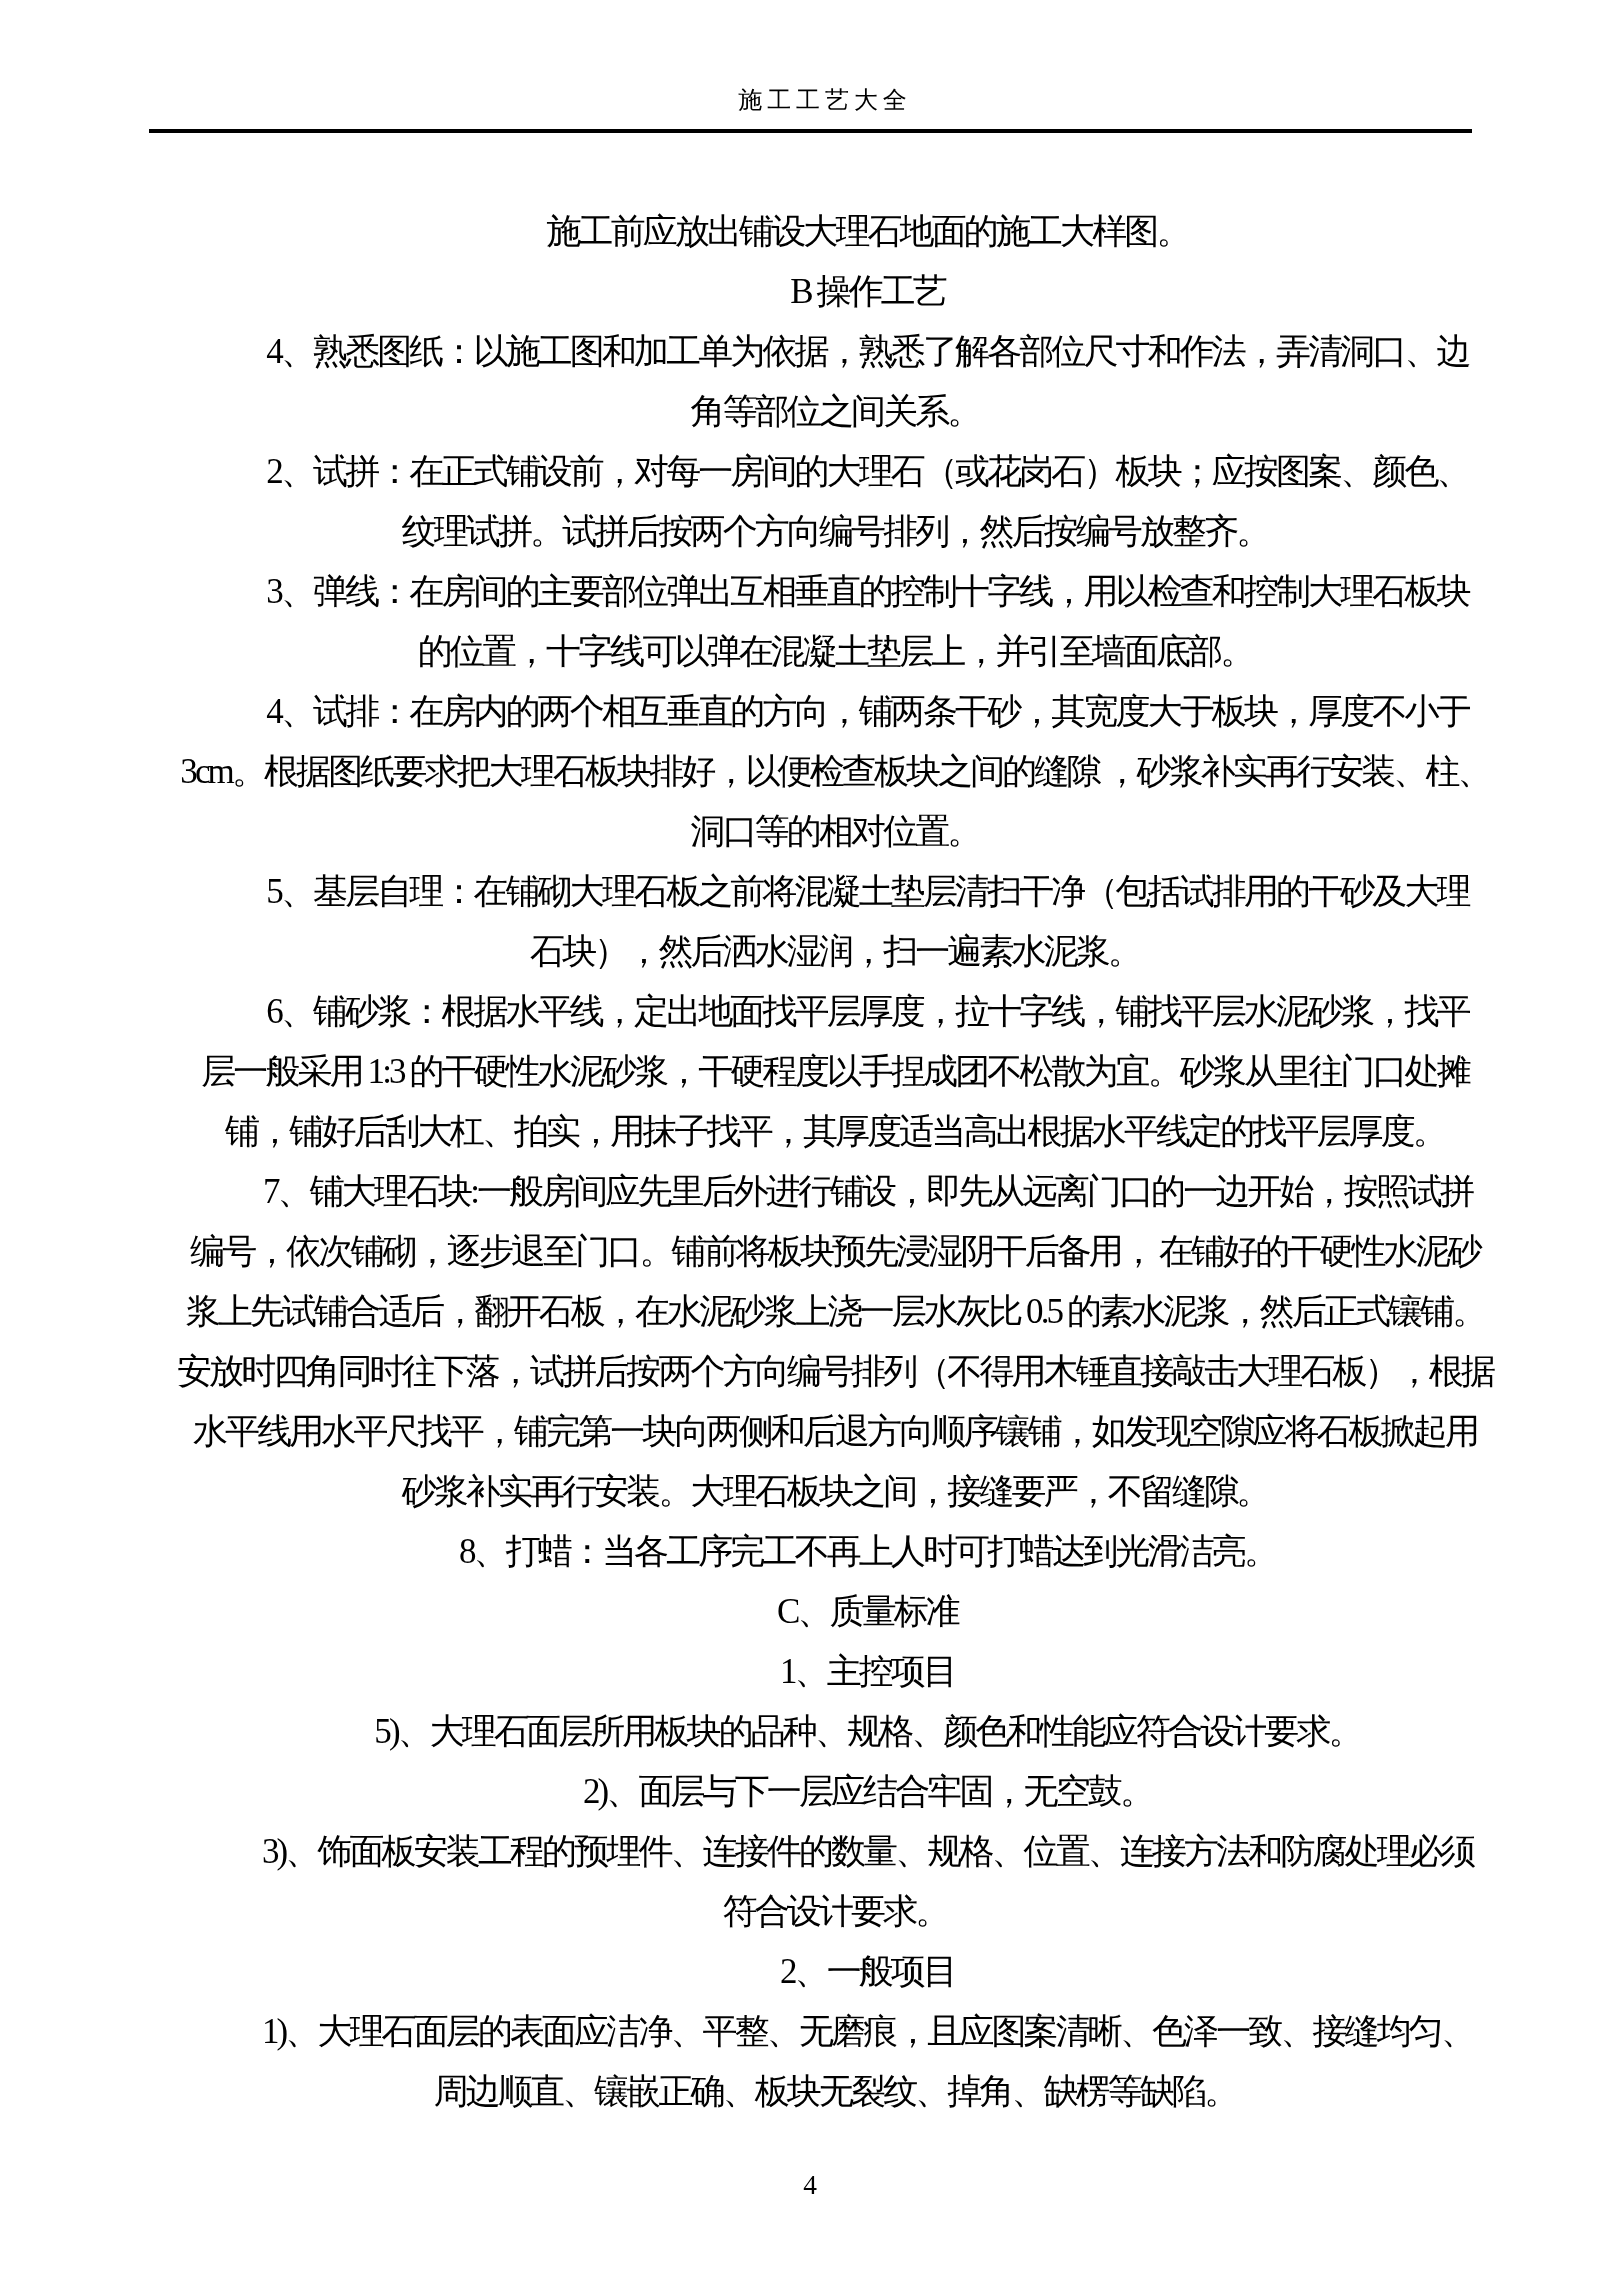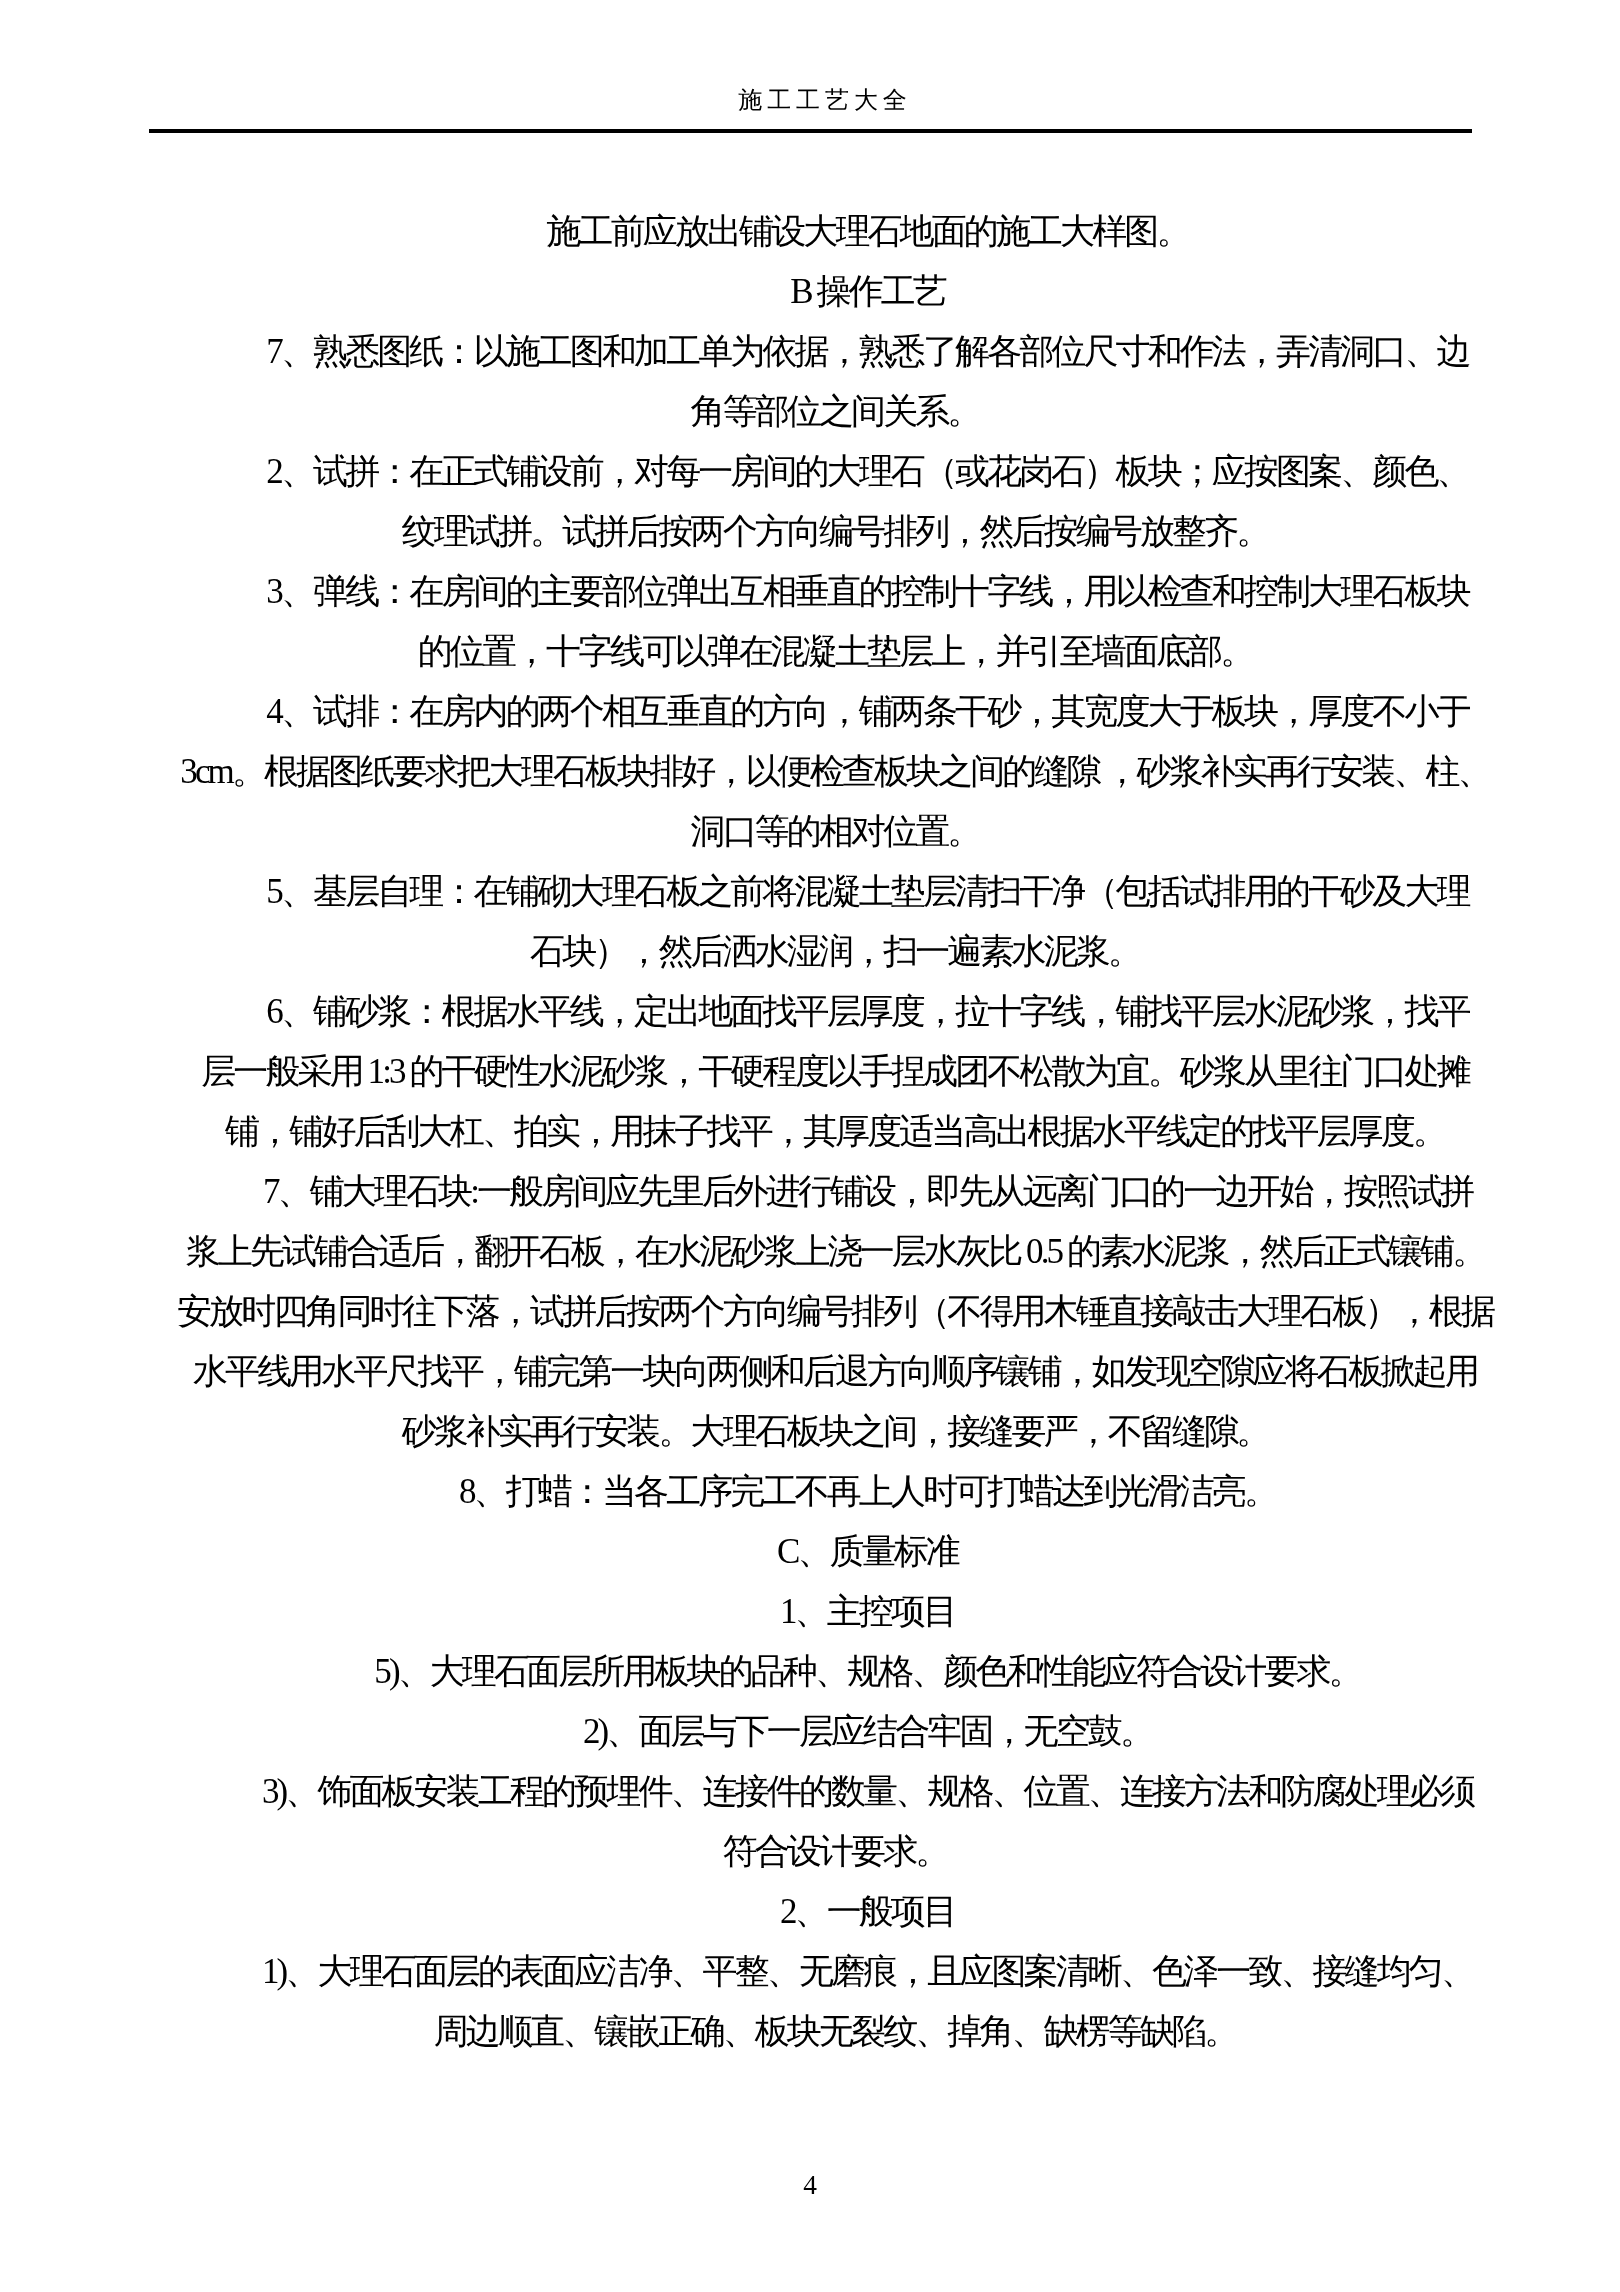--- a/index.html
+++ b/index.html
@@ -69,35 +69,36 @@
 
 <div class="page">
 
   <div class="doc-title">施工工艺大全</div>
 
   <div class="header-rule"></div>
 
   <div class="doc-body" id="doc-body">
       <div class="text-line indent">施工前应放出铺设大理石地面的施工大样图。</div>
       <div class="text-line indent">B 操作工艺</div>
-      <div class="text-line indent">7、熟悉图纸：以施工图和加工单为依据，熟悉了解各部位尺寸和作法，弄清洞口、边</div>
+      <div class="text-line indent">4、熟悉图纸：以施工图和加工单为依据，熟悉了解各部位尺寸和作法，弄清洞口、边</div>
       <div class="text-line">角等部位之间关系。</div>
       <div class="text-line indent">2、试拼：在正式铺设前，对每一房间的大理石（或花岗石）板块；应按图案、颜色、</div>
       <div class="text-line">纹理试拼。试拼后按两个方向编号排列，然后按编号放整齐。</div>
       <div class="text-line indent">3、弹线：在房间的主要部位弹出互相垂直的控制十字线，用以检查和控制大理石板块</div>
       <div class="text-line">的位置，十字线可以弹在混凝土垫层上，并引至墙面底部。</div>
       <div class="text-line indent">4、试排：在房内的两个相互垂直的方向，铺两条干砂，其宽度大于板块，厚度不小于</div>
       <div class="text-line">3cm。根据图纸要求把大理石板块排好，以便检查板块之间的缝隙 ，砂浆补实再行安装、柱、</div>
       <div class="text-line">洞口等的相对位置。</div>
       <div class="text-line indent">5、基层自理：在铺砌大理石板之前将混凝土垫层清扫干净（包括试排用的干砂及大理</div>
       <div class="text-line">石块），然后洒水湿润，扫一遍素水泥浆。</div>
       <div class="text-line indent">6、铺砂浆：根据水平线，定出地面找平层厚度，拉十字线，铺找平层水泥砂浆，找平</div>
       <div class="text-line">层一般采用 1:3 的干硬性水泥砂浆，干硬程度以手捏成团不松散为宜。砂浆从里往门口处摊</div>
       <div class="text-line">铺，铺好后刮大杠、拍实，用抹子找平，其厚度适当高出根据水平线定的找平层厚度。</div>
       <div class="text-line indent">7、铺大理石块:一般房间应先里后外进行铺设，即先从远离门口的一边开始，按照试拼</div>
+      <div class="text-line">编号，依次铺砌，逐步退至门口。铺前将板块预先浸湿阴干后备用， 在铺好的干硬性水泥砂</div>
       <div class="text-line">浆上先试铺合适后，翻开石板，在水泥砂浆上浇一层水灰比 0.5 的素水泥浆，然后正式镶铺。</div>
       <div class="text-line">安放时四角同时往下落，试拼后按两个方向编号排列（不得用木锤直接敲击大理石板），根据</div>
       <div class="text-line">水平线用水平尺找平，铺完第一块向两侧和后退方向顺序镶铺，如发现空隙应将石板掀起用</div>
       <div class="text-line">砂浆补实再行安装。大理石板块之间，接缝要严，不留缝隙。</div>
       <div class="text-line indent">8、打蜡：当各工序完工不再上人时可打蜡达到光滑洁亮。</div>
       <div class="text-line indent">C、质量标准</div>
       <div class="text-line indent">1、主控项目</div>
       <div class="text-line indent">5)、大理石面层所用板块的品种、规格、颜色和性能应符合设计要求。</div>
       <div class="text-line indent">2)、面层与下一层应结合牢固，无空鼓。</div>
       <div class="text-line indent">3)、饰面板安装工程的预埋件、连接件的数量、规格、位置、连接方法和防腐处理必须</div>

